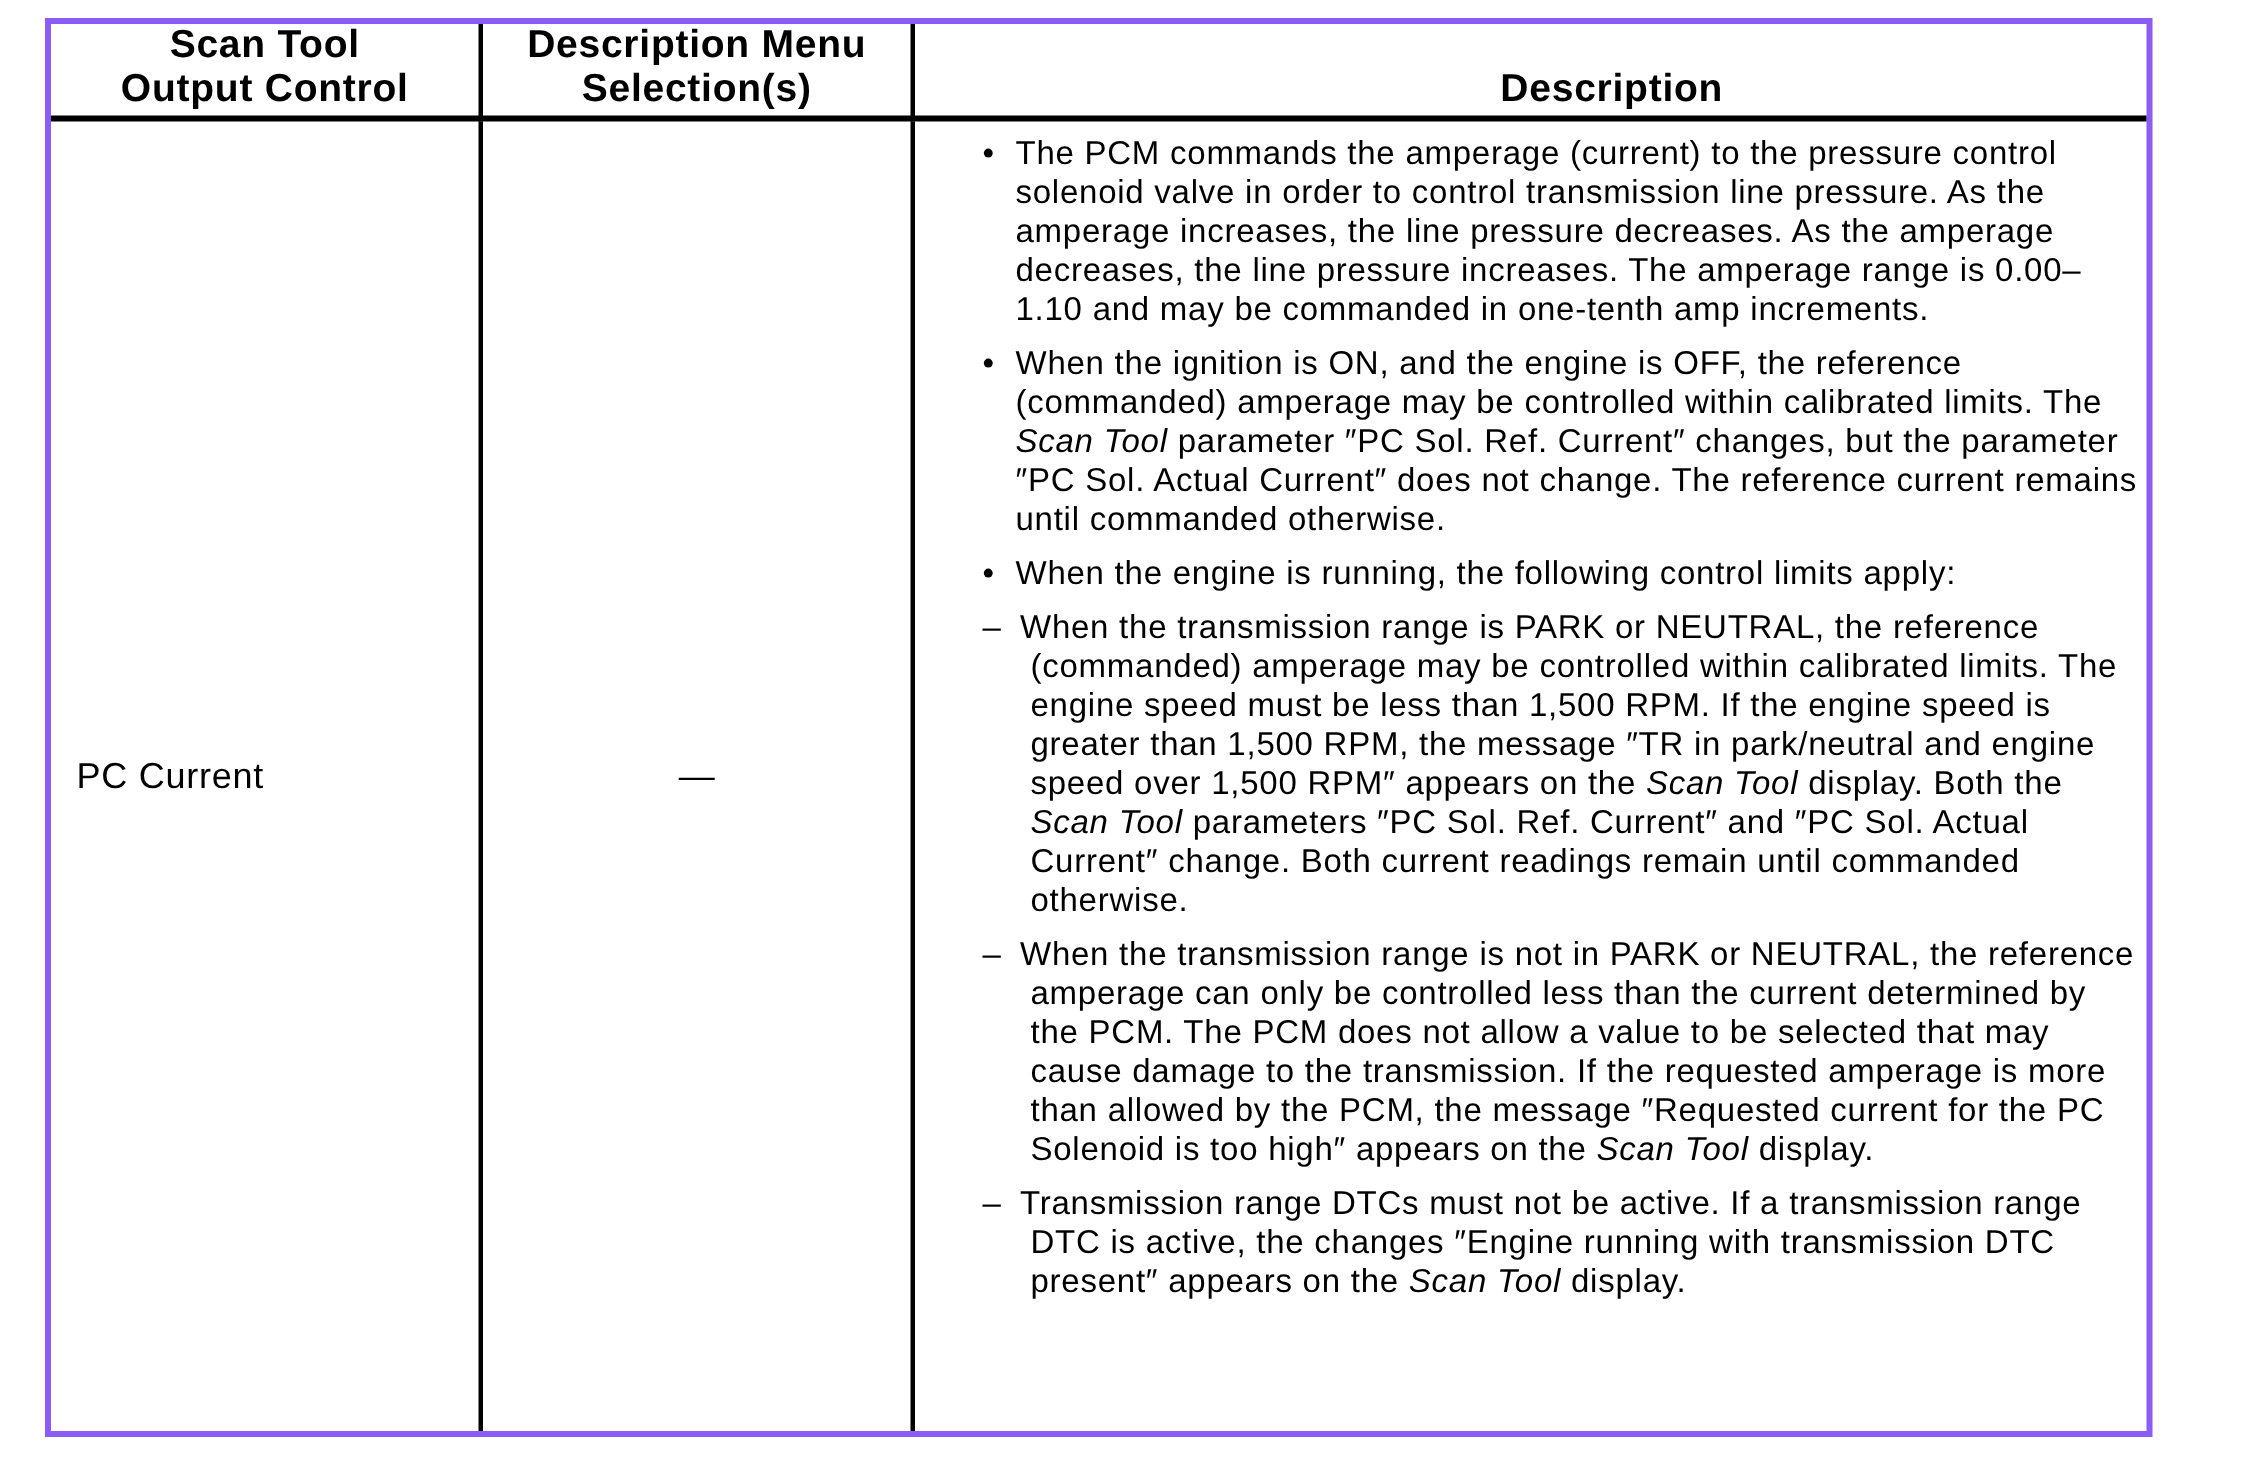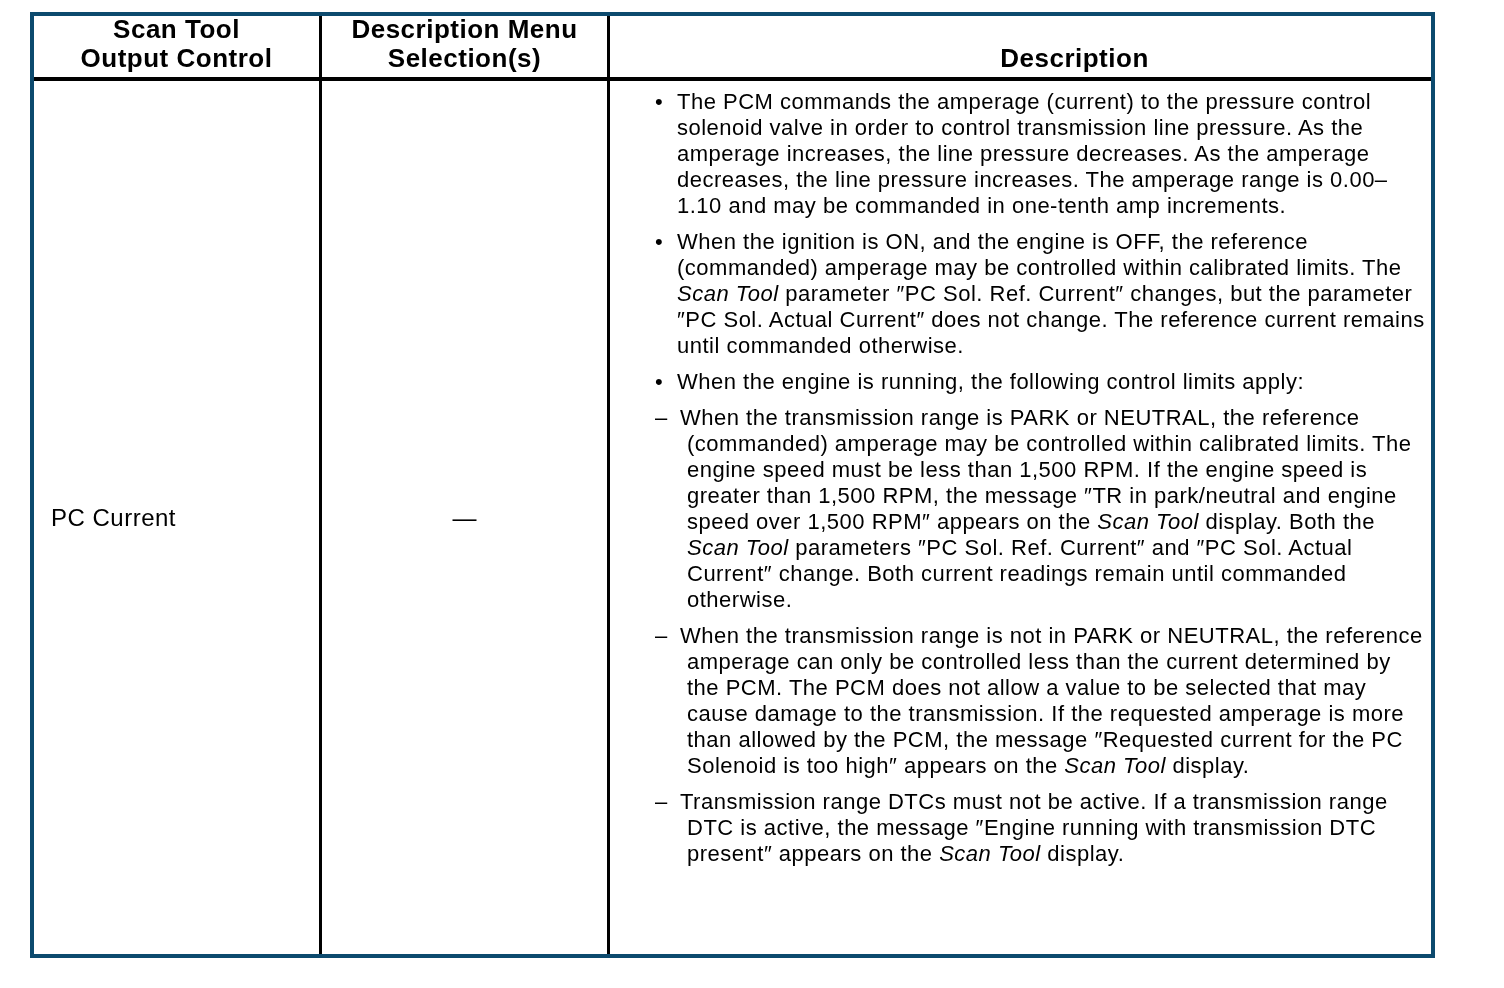--- a/index.html
+++ b/index.html
@@ -16,21 +16,21 @@
     overflow: hidden;
   }
   * { box-sizing: border-box; }
 
   .doc-table {
     position: absolute;
     left: 30px;
     top: 12px;
     width: 1405px;
     height: 946px;
-    border: 4px solid #0c4a6e;
+    border: 4px solid #8b5cf6;
     display: grid;
     grid-template-columns: 288px 288px 1fr;
     grid-template-rows: 65px 1fr;
     background: #ffffff;
   }
 
   .hcell {
     border-bottom: 4px solid #000000;
     display: flex;
     align-items: flex-end;
@@ -97,17 +97,17 @@
     <span>—</span>
   </div>
 
   <div class="bcell-desc">
     <div>
         <div class="item l1"><span class="marker">•</span><span class="txt"><span>The PCM commands the amperage (current) to the pressure control solenoid valve in order to control transmission line pressure. As the amperage increases, the line pressure decreases. As the amperage decreases, the line pressure increases. The amperage range is 0.00–1.10 and may be commanded in one-tenth amp increments.</span></span></div>
         <div class="item l1"><span class="marker">•</span><span class="txt"><span>When the ignition is ON, and the engine is OFF, the reference (commanded) amperage may be controlled within calibrated limits. The </span><i>Scan Tool</i><span> parameter ″PC Sol. Ref. Current″ changes, but the parameter ″PC Sol. Actual Current″ does not change. The reference current remains until commanded otherwise.</span></span></div>
         <div class="item l1"><span class="marker">•</span><span class="txt"><span>When the engine is running, the following control limits apply:</span></span></div>
         <div class="item l2"><span class="marker">–</span><span class="txt"><span>When the transmission range is PARK or NEUTRAL, the reference (commanded) amperage may be controlled within calibrated limits. The engine speed must be less than 1,500 RPM. If the engine speed is greater than 1,500 RPM, the message ″TR in park/neutral and engine speed over 1,500 RPM″ appears on the </span><i>Scan Tool</i><span> display. Both the </span><i>Scan Tool</i><span> parameters ″PC Sol. Ref. Current″ and ″PC Sol. Actual Current″ change. Both current readings remain until commanded otherwise.</span></span></div>
         <div class="item l2"><span class="marker">–</span><span class="txt"><span>When the transmission range is not in PARK or NEUTRAL, the reference amperage can only be controlled less than the current determined by the PCM. The PCM does not allow a value to be selected that may cause damage to the transmission. If the requested amperage is more than allowed by the PCM, the message ″Requested current for the PC Solenoid is too high″ appears on the </span><i>Scan Tool</i><span> display.</span></span></div>
-        <div class="item l2"><span class="marker">–</span><span class="txt"><span>Transmission range DTCs must not be active. If a transmission range DTC is active, the message ″Engine running with transmission DTC present″ appears on the </span><i>Scan Tool</i><span> display.</span></span></div>
+        <div class="item l2"><span class="marker">–</span><span class="txt"><span>Transmission range DTCs must not be active. If a transmission range DTC is active, the changes ″Engine running with transmission DTC present″ appears on the </span><i>Scan Tool</i><span> display.</span></span></div>
       </div>
   </div>
 
 </div>
 
 </body></html>

